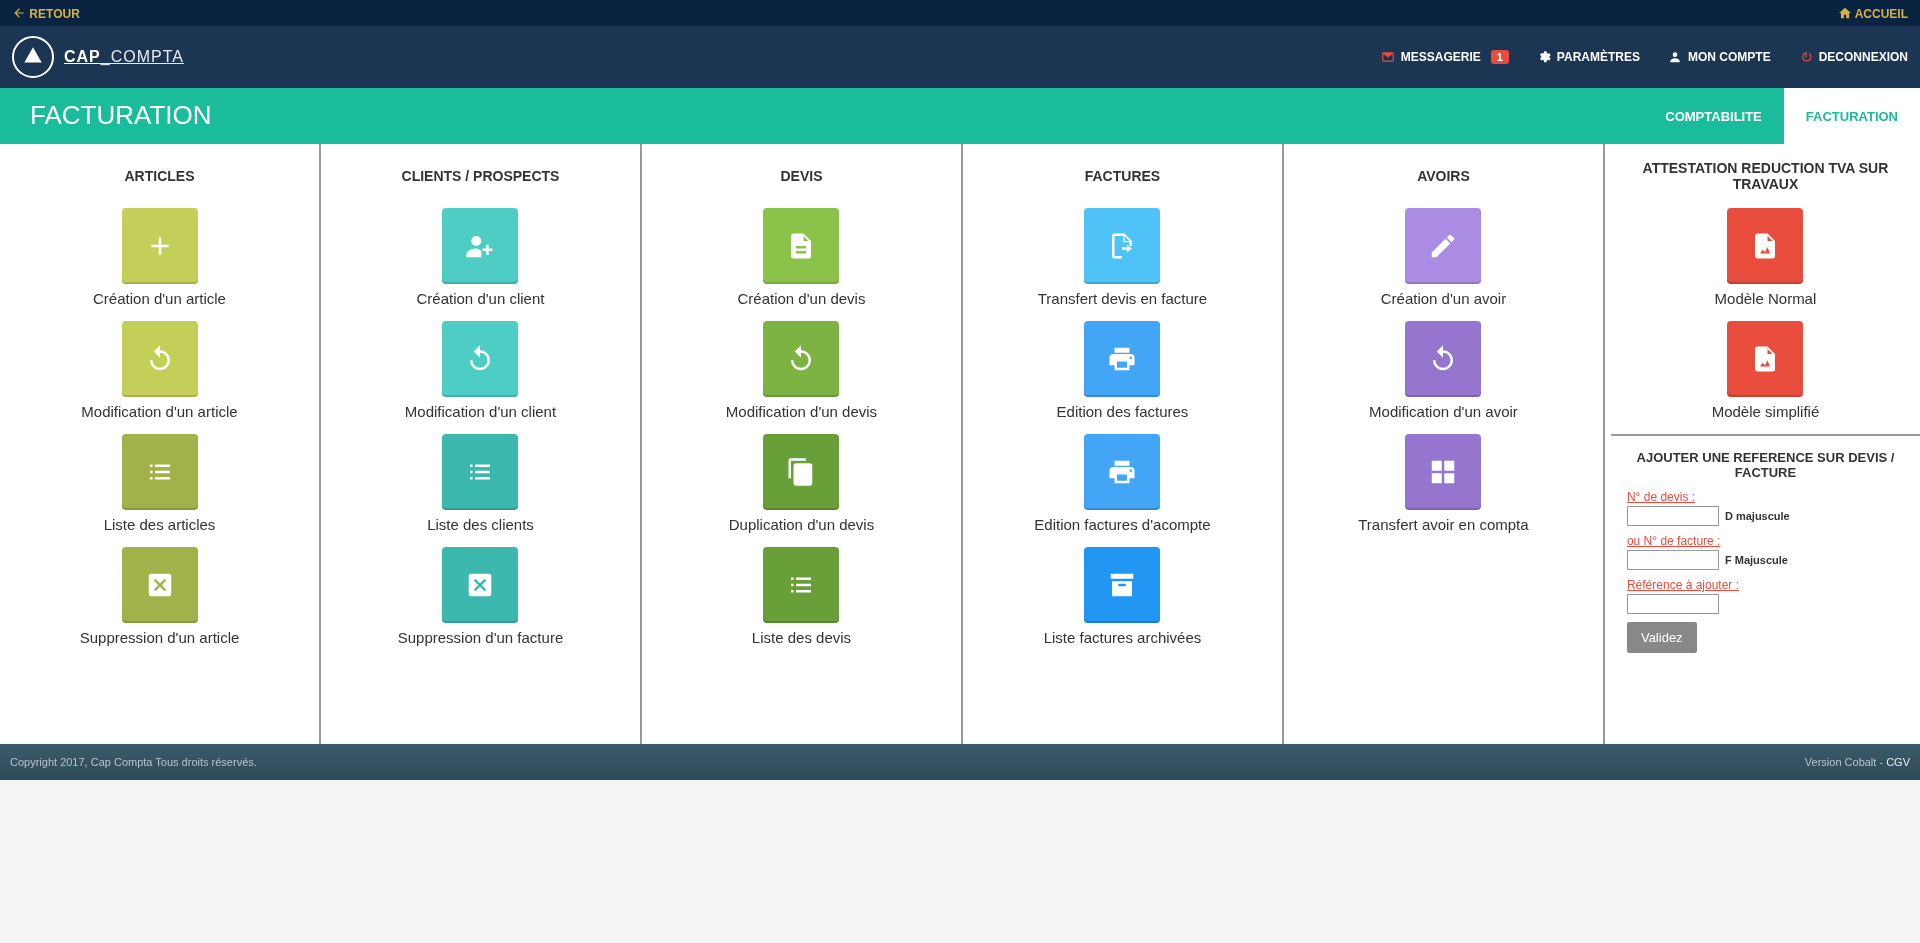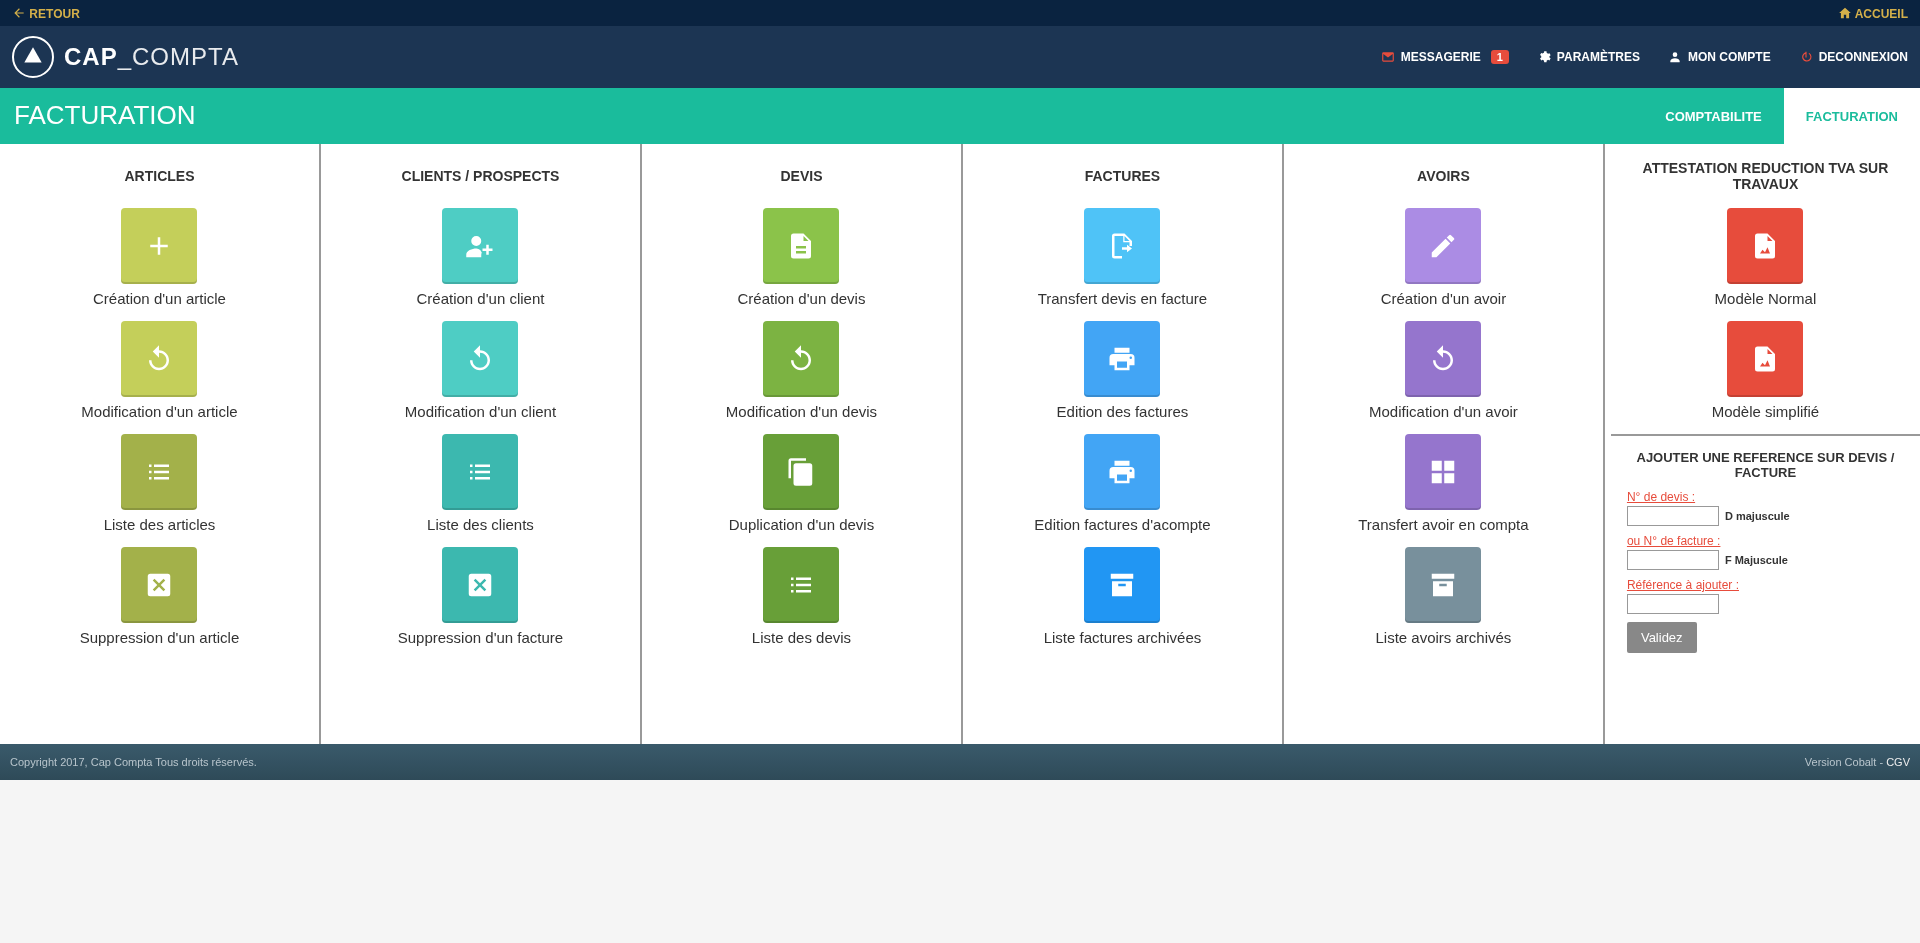--- a/index.html
+++ b/index.html
@@ -7,37 +7,37 @@
 
 
 .topbar { background: #0a2340; height: 26px; display: flex; justify-content: space-between; align-items: center; padding: 0 12px; font-size: 12px; font-weight: 600; }
 .topbar .retour { color: #d4b04a; cursor: pointer; }
 .topbar .accueil { color: #d4b04a; cursor: pointer; }
 
 
 .header { background: #1c3553; height: 62px; display: flex; justify-content: space-between; align-items: center; padding: 0 12px; color: #fff; }
 .brand { display: flex; align-items: center; gap: 10px; }
 .brand-logo { width: 42px; height: 42px; border: 2px solid #fff; border-radius: 50%; display: flex; align-items: center; justify-content: center; }
-.brand-text { font-size: 24px; letter-spacing: 1px; }
+.brand-text { font-size: 16px; letter-spacing: 1px; text-decoration: underline; }
 .brand-text .bold { font-weight: 700; }
 .brand-text .light { font-weight: 300; opacity: 0.9; }
 .nav { display: flex; gap: 28px; font-size: 12px; font-weight: 600; }
 .nav-item { display: flex; align-items: center; gap: 6px; cursor: pointer; color: #fff; }
 .nav-item .red-ico { color: #e74c3c; }
 .badge { background: #e74c3c; color: #fff; border-radius: 3px; padding: 1px 6px; font-size: 11px; margin-left: 4px; }
 
 
-.greenbar { background: #1abc9c; height: 56px; display: flex; justify-content: space-between; align-items: stretch; color: #fff; }
+.greenbar { background: #1abc9c; height: 56px; display: flex; justify-content: space-between; align-items: stretch; color: #fff; padding-left: 16px; }
 .greenbar .title { font-size: 26px; font-weight: 300; padding: 12px 14px; }
 .tabs { display: flex; align-items: stretch; }
 .tab { display: flex; align-items: center; padding: 0 22px; font-size: 13px; font-weight: 600; cursor: pointer; }
 .tab.active { background: #fff; color: #1abc9c; }
 
 
-.main { display: flex; align-items: stretch; background: #fff; min-height: 600px; }
+.main { display: flex; align-items: stretch; background: #fff; min-height: 600px; justify-content: center; }
 .col { flex: 1; border-right: 2px solid #999; padding: 14px 8px; }
 .col:last-child { border-right: none; margin-left: 6px; }
 .col-sidebar { flex: 1.02; display: flex; flex-direction: column; }
 .col-title { text-align: center; font-size: 14px; font-weight: 700; color: #333; margin-bottom: 14px; min-height: 36px; display: flex; align-items: center; justify-content: center; }
 
 .actions { display: flex; flex-direction: column; align-items: center; gap: 14px; }
 .action { display: flex; flex-direction: column; align-items: center; gap: 6px; cursor: pointer; width: 100%; }
 .tile { width: 76px; height: 76px; border-radius: 4px; display: flex; align-items: center; justify-content: center; color: #fff; box-shadow: inset 0 -2px 0 rgba(0,0,0,0.15); }
 .action-label { font-size: 15px; color: #333; text-align: center; }
 
@@ -374,28 +374,20 @@
         <div class="action-label">Modification d'un avoir</div>
       </div>
       <div class="action">
         <div class="tile purple-med">
             <svg>
               <use href="#i-grid"></use>
             </svg>
           </div>
         <div class="action-label">Transfert avoir en compta</div>
       </div>
-      <div class="action">
-        <div class="tile grey">
-            <svg>
-              <use href="#i-archive"></use>
-            </svg>
-          </div>
-        <div class="action-label">Liste avoirs archivés</div>
-      </div>
     </div>
   </div>
 
   <div class="col col-sidebar" style="padding:0">
     <div style="padding:14px 8px;border-bottom:2px solid #999">
       <div class="col-title">ATTESTATION REDUCTION TVA SUR TRAVAUX</div>
       <div class="actions">
         <div class="action">
           <div class="tile red">
               <svg>

